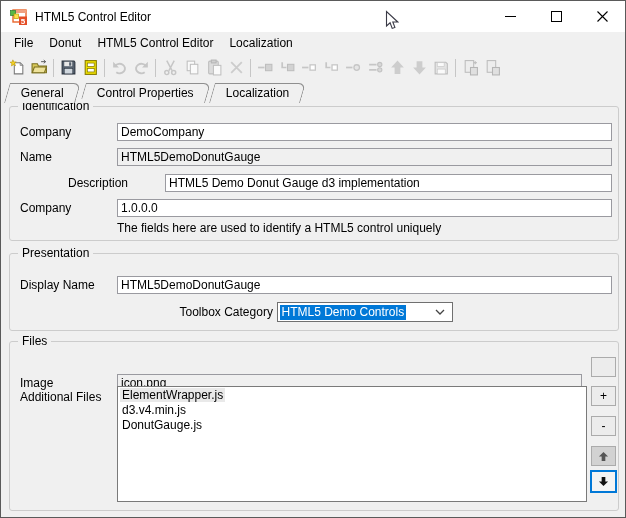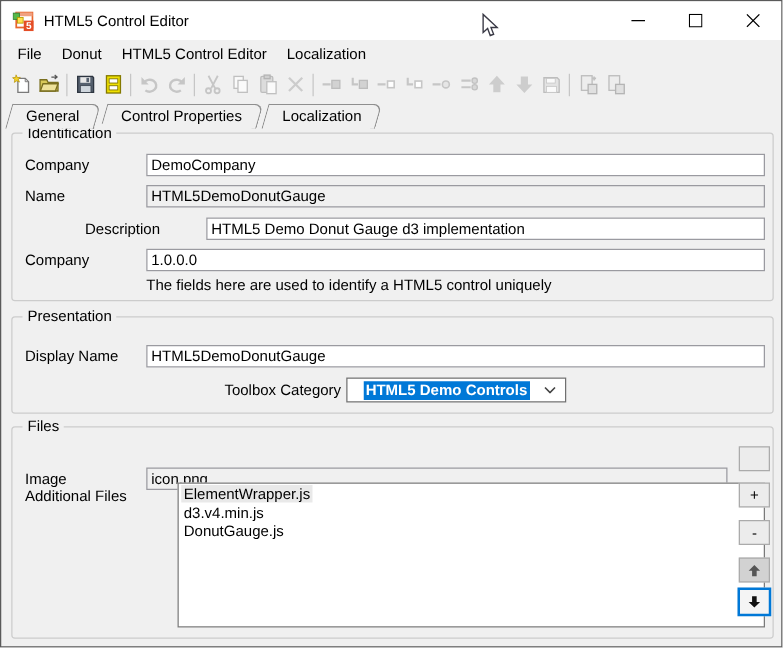--- a/index.html
+++ b/index.html
@@ -31,21 +31,21 @@
   .tab.selected { z-index: 2; position: relative; }
   
   .groupbox { position: absolute; left: 8px; width: 610px; border: 1px solid #cccccc; border-radius: 3px; }
   .gb-legend { position: absolute; top: -8px; left: 8px; background: #f0f0f0; padding: 0 4px; line-height: 14px; }
   .row { position: absolute; left: 10px; right: 6px; display: flex; align-items: center; }
   .row .flabel { width: 97px; flex: 0 0 auto; }
   .tbox { flex: 1; height: 18px; border: 1px solid #9a9aa0; background: #fff; font: 12px "Liberation Sans", sans-serif; padding: 0 3px; color:#000; }
   .tbox.ro { background: #f0f0f0; }
   .note { position: absolute; left: 107px; color: #000; }
   
-  .combo { width: 176px; height: 20px; border: 1px solid #707070; background: #fff; display: flex; align-items: center; padding-left: 13px; font-weight: bold; }
+  .combo { width: 176px; height: 20px; border: 1px solid #707070; background: #fff; display: flex; align-items: center; padding-left: 2px; }
   .combo-sel { background: #0078d7; color: #fff; padding: 0 2px; line-height: 15px; }
   .combo-arrow { margin-left: auto; margin-right: 7px; }
   
   .listbox { position: absolute; left: 107px; width: 470px; height: 116px; border: 1px solid #7a7a7a; background: #fff; padding: 1px 1px; overflow: hidden; }
   .li { height: 15px; line-height: 15px; padding: 0 1px; white-space: nowrap; }
   .li span { padding: 0 2px; }
   .li.sel span { background: #e9e9e9; }
   
   .sbtn { position: absolute; right: 2px; width: 25px; height: 20px; background: #ececec; border: 1px solid #ababab;
           display: flex; align-items: center; justify-content: center; font-size: 12px; }
@@ -285,21 +285,21 @@
 
   <div class="groupbox" style="top:340px;height:170px;">
     <span class="gb-legend">Files</span>
     <div class="row" style="top:32px; right:36px;">
       <span class="flabel">Image</span>
       <input class="tbox ro" type="text" readonly="" value="icon.png" style="">
     </div>
     <div class="sbtn" style="top:15px;"></div>
 
     <span style="position:absolute; left:10px; top:48px;">Additional Files</span>
-    <div class="listbox" style="top:44px;margin-left:25px;">
+    <div class="listbox" style="top:44px;">
       <div class="li sel"><span>ElementWrapper.js</span></div>
       <div class="li"><span>d3.v4.min.js</span></div>
       <div class="li"><span>DonutGauge.js</span></div>
     </div>
 
     <div class="sbtn" style="top:44px;">
         <span>+</span>
       </div>
     <div class="sbtn" style="top:74px;">
         <span>-</span>

